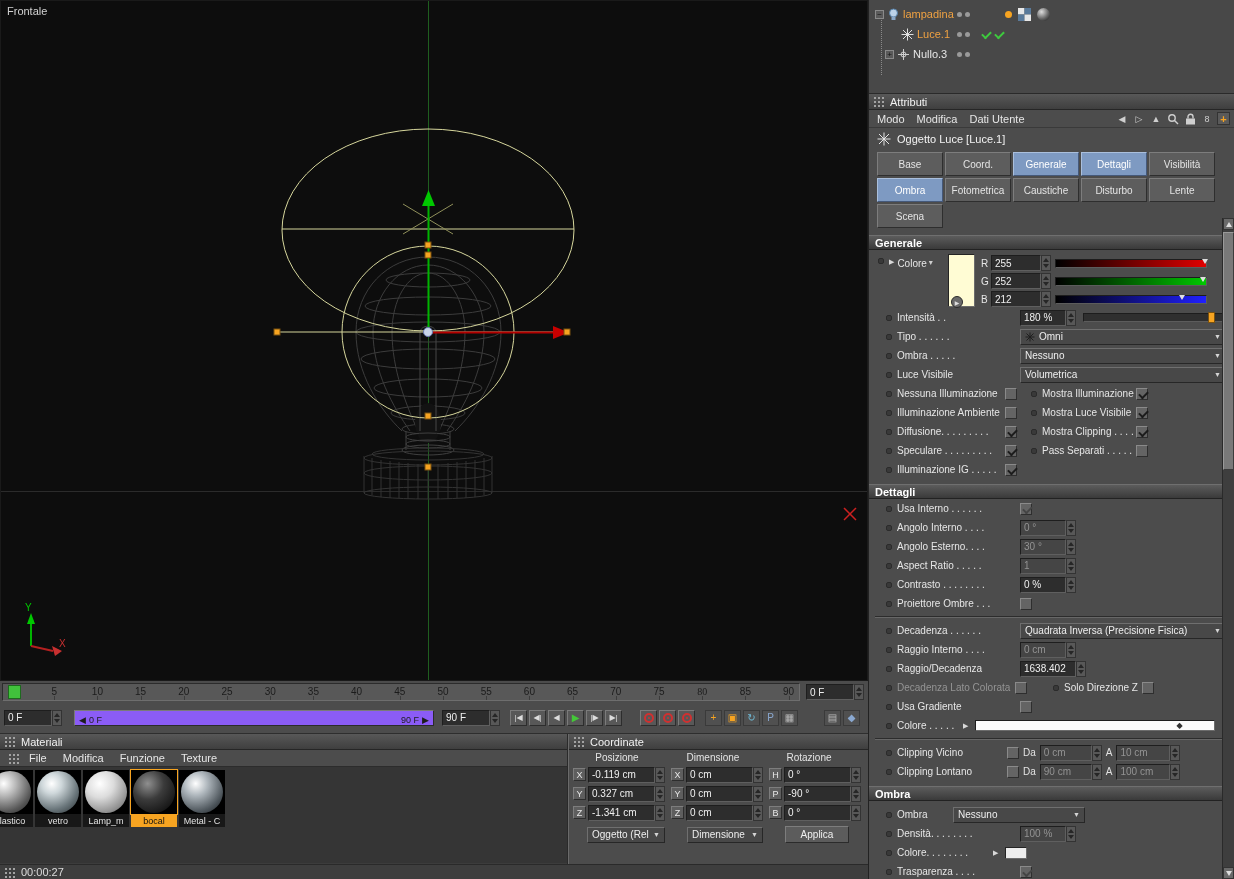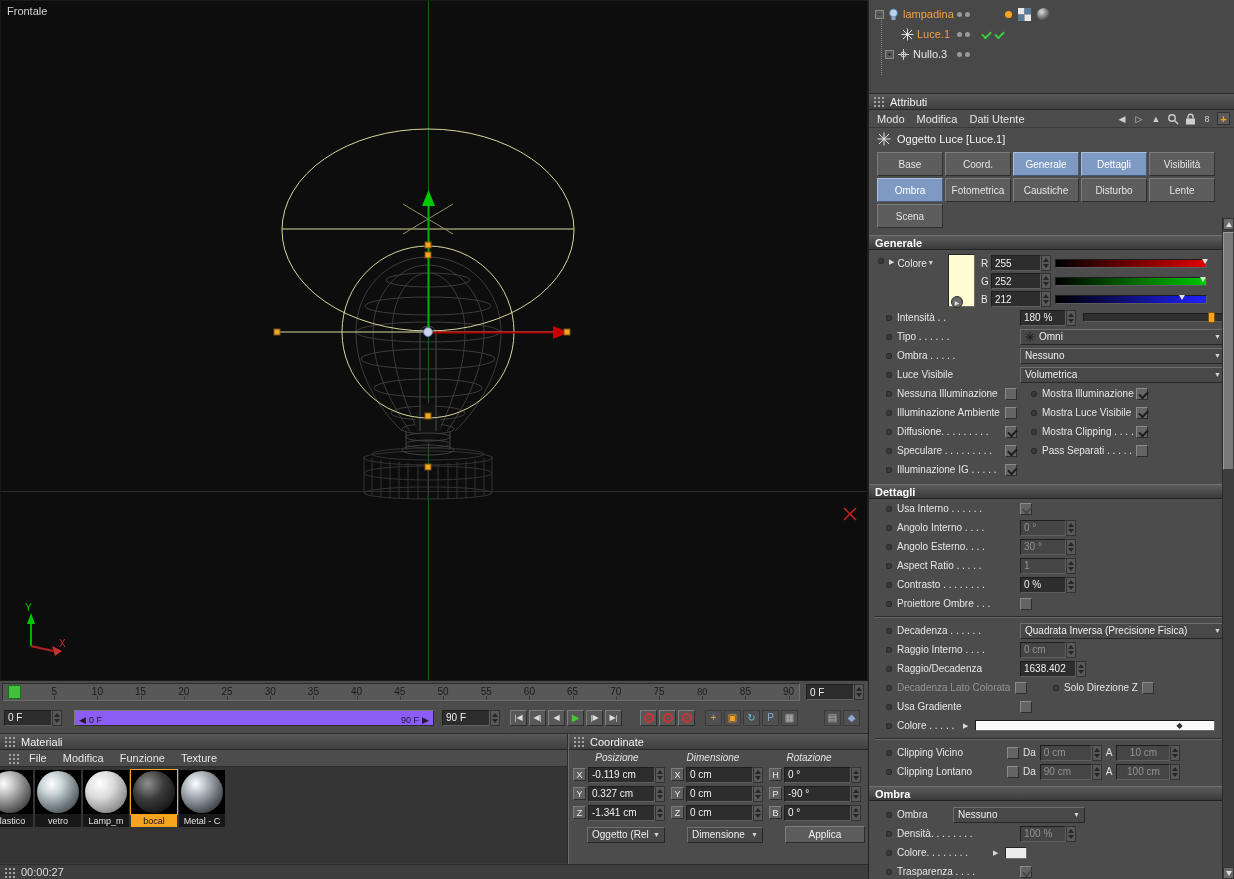--- a/index.html
+++ b/index.html
@@ -2,21 +2,21 @@
 <html><head>
 <meta charset="utf-8">
 <style>
   * { margin:0; padding:0; box-sizing:border-box; }
   html,body { width:1234px; height:879px; overflow:hidden; background:#4c4c4c;
     font-family:"Liberation Sans", sans-serif; }
   #root { position:relative; width:1234px; height:879px; background:#4c4c4c; color:#e6e6e6; font-size:11px; }
   .field { height:16px; background:#2d2d2d; border:1px solid; border-color:#1e1e1e #5f5f5f #5f5f5f #1e1e1e;
            color:#f0f0f0; font-size:10px; display:flex; align-items:center; padding:0 3px; white-space:nowrap; overflow:hidden; }
   .field.dim { background:#454545; color:#939393; }
-  .w46{width:46px;} .w50{width:50px;} .w52{width:52px;} .w56{width:56px;} .w48{width:48px;} .w54{width:54px;justify-content:center;}
+  .w46{width:46px;} .w50{width:50px;} .w52{width:52px;} .w56{width:56px;} .w48{width:48px;} .w54{width:54px;}
   .spin { width:10px; height:16px; background:#585858; border:1px solid #333; display:flex; flex-direction:column;
           align-items:center; justify-content:center; gap:2px; flex:none; cursor:pointer; }
   .spin i { width:0; height:0; border-left:3px solid transparent; border-right:3px solid transparent; }
   .spin .su { border-bottom:4px solid #262626; }
   .spin .sd { border-top:4px solid #262626; }
   .dd { height:16px; background:#484848; border:1px solid; border-color:#6f6f6f #272727 #272727 #6f6f6f;
         display:flex; align-items:center; padding:0 4px; font-size:10px; color:#eee; cursor:pointer; white-space:nowrap; overflow:hidden; }
   .dd .dda { margin-left:auto; font-size:7px; color:#d5d5d5; padding-left:4px; }
   .cb { width:12px; height:12px; background:#646464; border:1px solid; border-color:#8a8a8a #2e2e2e #2e2e2e #8a8a8a;
         position:relative; flex:none; cursor:pointer; }
@@ -78,21 +78,21 @@
   .s-bocal    { background:radial-gradient(circle at 35% 30%, #8f8f8f 0%, #3b3b3b 40%, #0d0d0d 88%); }
   .s-metal    { background:radial-gradient(circle at 35% 30%, #fff 0%, #aeb6bc 30%, #4d555b 70%, #14171a 100%); }
   .mat-label { height:13px; background:#181818; color:#e2e2e2; font-size:9px; display:flex; align-items:center; justify-content:center;
         white-space:nowrap; overflow:hidden; }
   .mat.sel .mat-label { background:#f7a421; color:#111; }
   .mat.sel .mat-preview { outline:1px solid #f7a421; }
 
   
   #coordinates-panel { position:absolute; left:568px; top:734px; width:300px; height:130px; background:#4c4c4c; border-left:1px solid #6a6a6a; }
   .ccols { display:flex; height:15px; align-items:center; font-size:10px; color:#e4e4e4; }
-  .ccols span { width:96px; text-align:center;font-style:italic; }
+  .ccols span { width:96px; text-align:center; }
   .crow { display:flex; align-items:center; height:19px; padding-left:4px; gap:6px; }
   .cgroup { display:flex; align-items:center; width:92px; }
   .ctag { width:13px; height:13px; background:#5e5e5e; border:1px solid; border-color:#7d7d7d #2d2d2d #2d2d2d #7d7d7d;
         font-size:9px; color:#e8e8e8; display:flex; align-items:center; justify-content:center; margin-right:2px; flex:none; }
   .cfield { flex:1; }
   .cfoot { display:flex; align-items:center; margin-top:4px; padding-left:18px; gap:22px; }
   .btn { height:17px; background:#5c5c5c; border:1px solid; border-color:#7d7d7d #2b2b2b #2b2b2b #7d7d7d;
         color:#f0f0f0; font-size:10px; display:flex; align-items:center; justify-content:center; cursor:pointer; }
 
   
@@ -536,21 +536,21 @@
     </div>
     <div class="cfoot">
       <div class="dd" style="width:78px;">
           <span>Oggetto (Rel</span>
           <span class="dda">▼</span>
         </div>
       <div class="dd" style="width:76px;">
           <span>Dimensione</span>
           <span class="dda">▼</span>
         </div>
-      <button class="btn" style="width:80px;">Applica</button>
+      <button class="btn" style="width:64px;">Applica</button>
     </div>
   </div>
 
   <div id="status-bar">
     <span class="grip"></span>
     <span>00:00:27</span>
   </div>
 
   <div id="right-panel">
 

